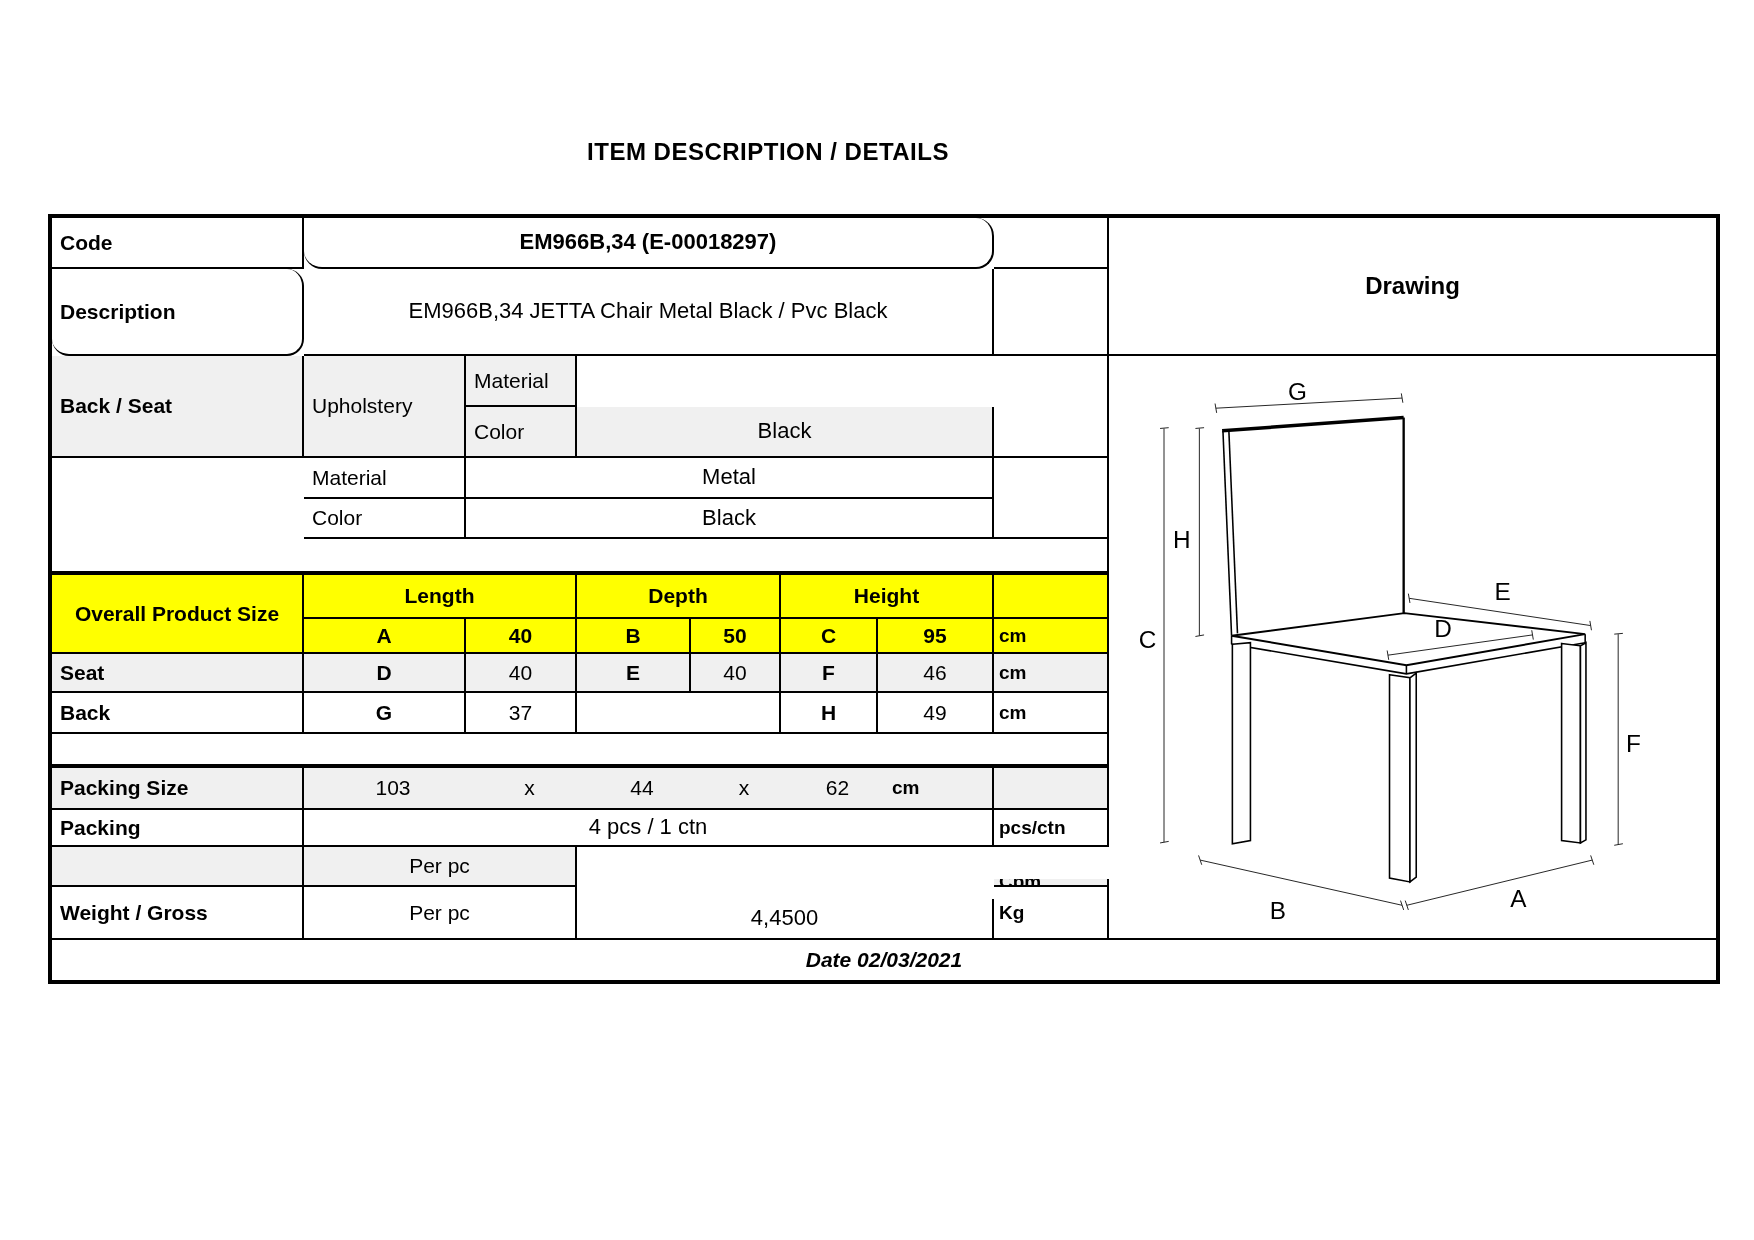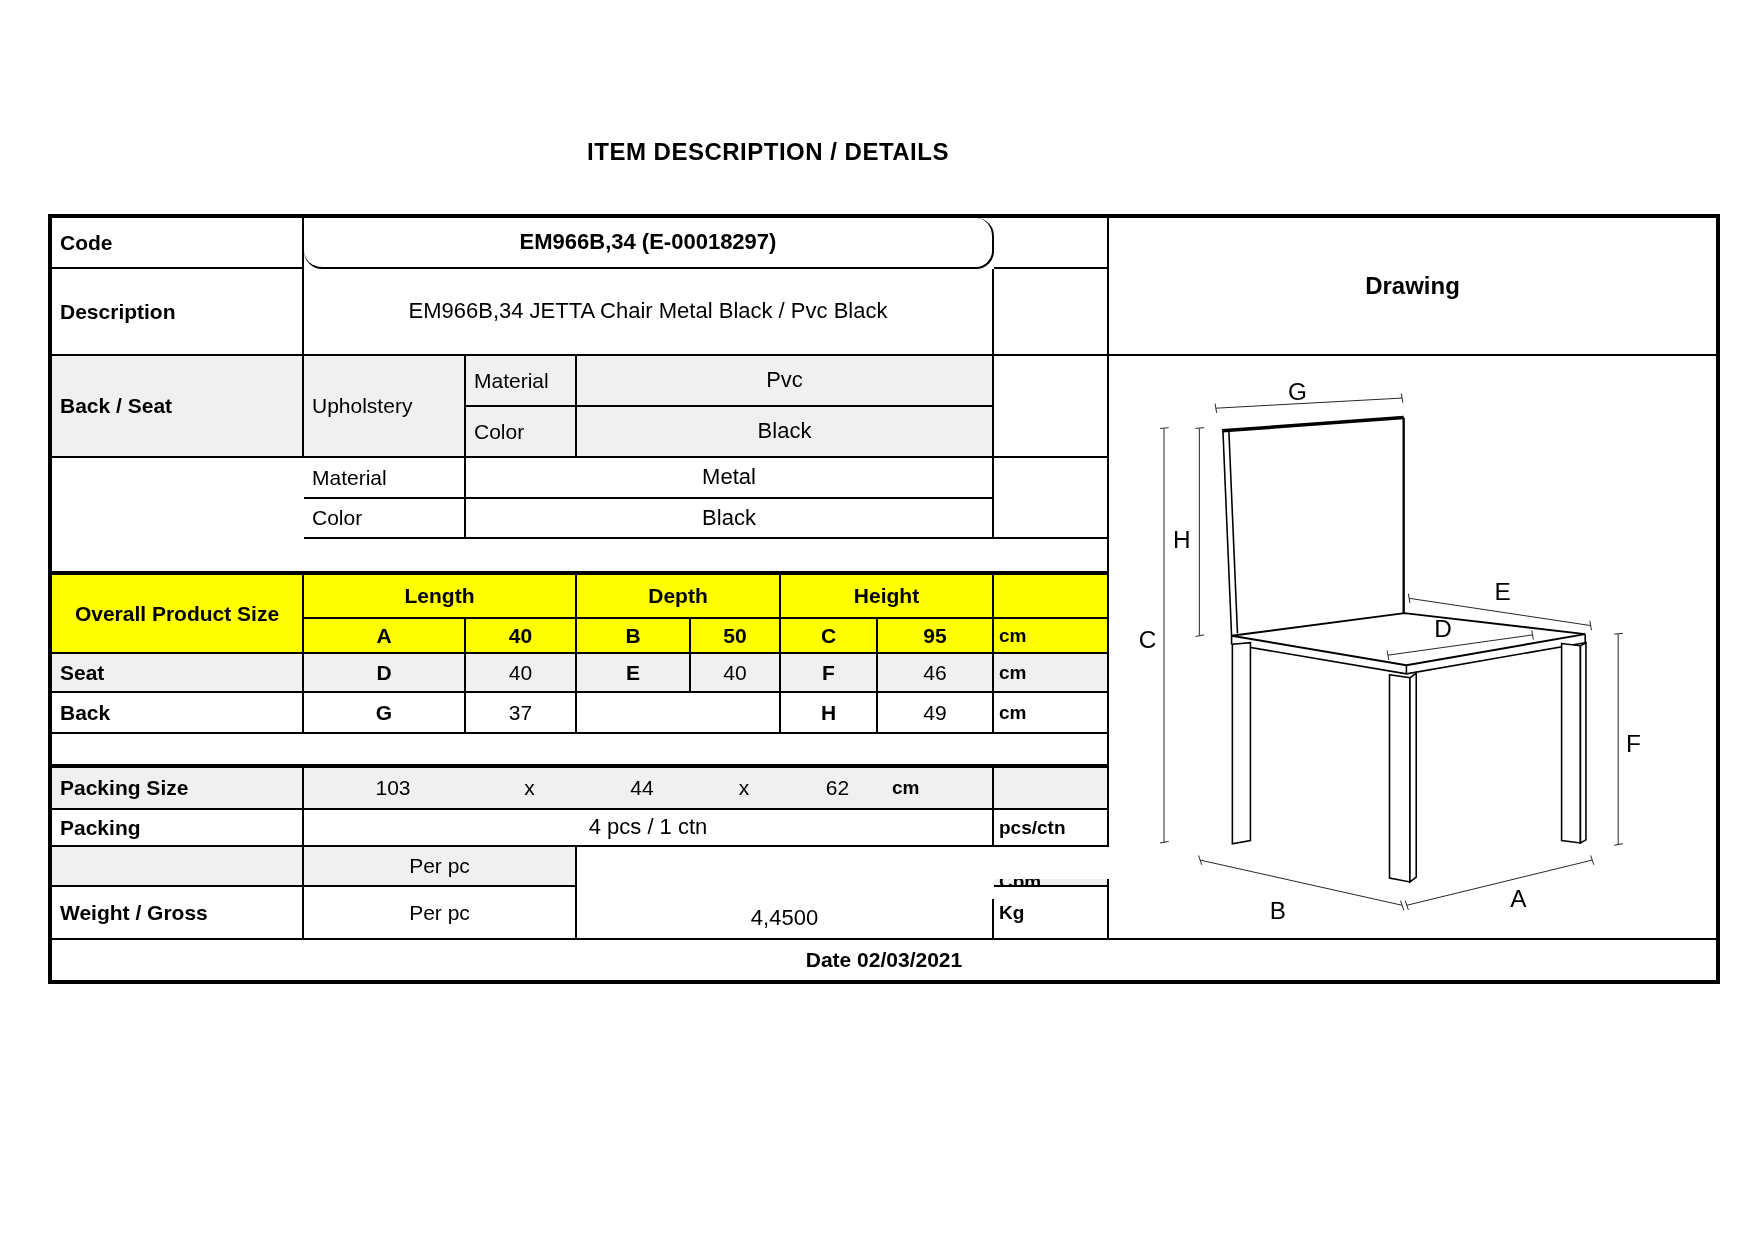--- a/index.html
+++ b/index.html
@@ -46,28 +46,27 @@
 
 <div class="title">ITEM DESCRIPTION / DETAILS</div>
 
 <div class="tbl">
 
   <div class="c l b" style="grid-row:1;grid-column:1;">Code</div>
   <div class="c b val" style="grid-row:1;grid-column:2/8;border-radius:18px;">EM966B,34 (E-00018297)</div>
   <div class="c" style="grid-row:1;grid-column:8;"></div>
   <div class="c b no-r" style="grid-row:1/3;grid-column:9;font-size:24px;">Drawing</div>
 
-  <div class="c l b" style="grid-row:2;grid-column:1;">Description</div>
+  <div class="c l b" style="grid-row:2;grid-column:1;border-radius:17px;">Description</div>
   <div class="c val" style="grid-row:2;grid-column:2/8;">EM966B,34 JETTA Chair Metal Black / Pvc Black</div>
   <div class="c" style="grid-row:2;grid-column:8;"></div>
 
   <div class="c l b gray" style="grid-row:3/5;grid-column:1;">Back / Seat</div>
   <div class="c l gray" style="grid-row:3/5;grid-column:2;">Upholstery</div>
   <div class="c l gray" style="grid-row:3;grid-column:3;">Material</div>
-  <div class="c gray val" style="grid-row:3;grid-column:4/8;">Pvc</div>
   <div class="c" style="grid-row:3/5;grid-column:8;"></div>
   <div class="c l gray" style="grid-row:4;grid-column:3;">Color</div>
   <div class="c gray val" style="grid-row:4;grid-column:4/8;">Black</div>
 
   <div class="c l" style="grid-row:5;grid-column:2;">Material</div>
   <div class="c val" style="grid-row:5;grid-column:3/8;">Metal</div>
   <div class="c" style="grid-row:5/7;grid-column:8;"></div>
   <div class="c l" style="grid-row:6;grid-column:2;">Color</div>
   <div class="c val" style="grid-row:6;grid-column:3/8;">Black</div>
 
@@ -183,15 +182,15 @@
       <text x="208" y="492" text-anchor="end">H</text>
       <text x="98" y="750" text-anchor="middle">C</text>
       <text x="1002" y="626" text-anchor="middle">E</text>
       <text x="850" y="722" text-anchor="middle">D</text>
       <text x="1316" y="1016" text-anchor="start">F</text>
       <text x="430" y="1444" text-anchor="middle">B</text>
       <text x="1042" y="1414" text-anchor="middle">A</text>
     </svg>
   </div>
 
-  <div class="c b no-b no-r" style="grid-row:17;grid-column:1/10;font-size:21px;">Date 02/03/2021</div>
+  <div class="c b no-b no-r" style="grid-row:17;grid-column:1/10;font-size:21px;font-style:italic;">Date 02/03/2021</div>
 
 </div>
 
 </body></html>

